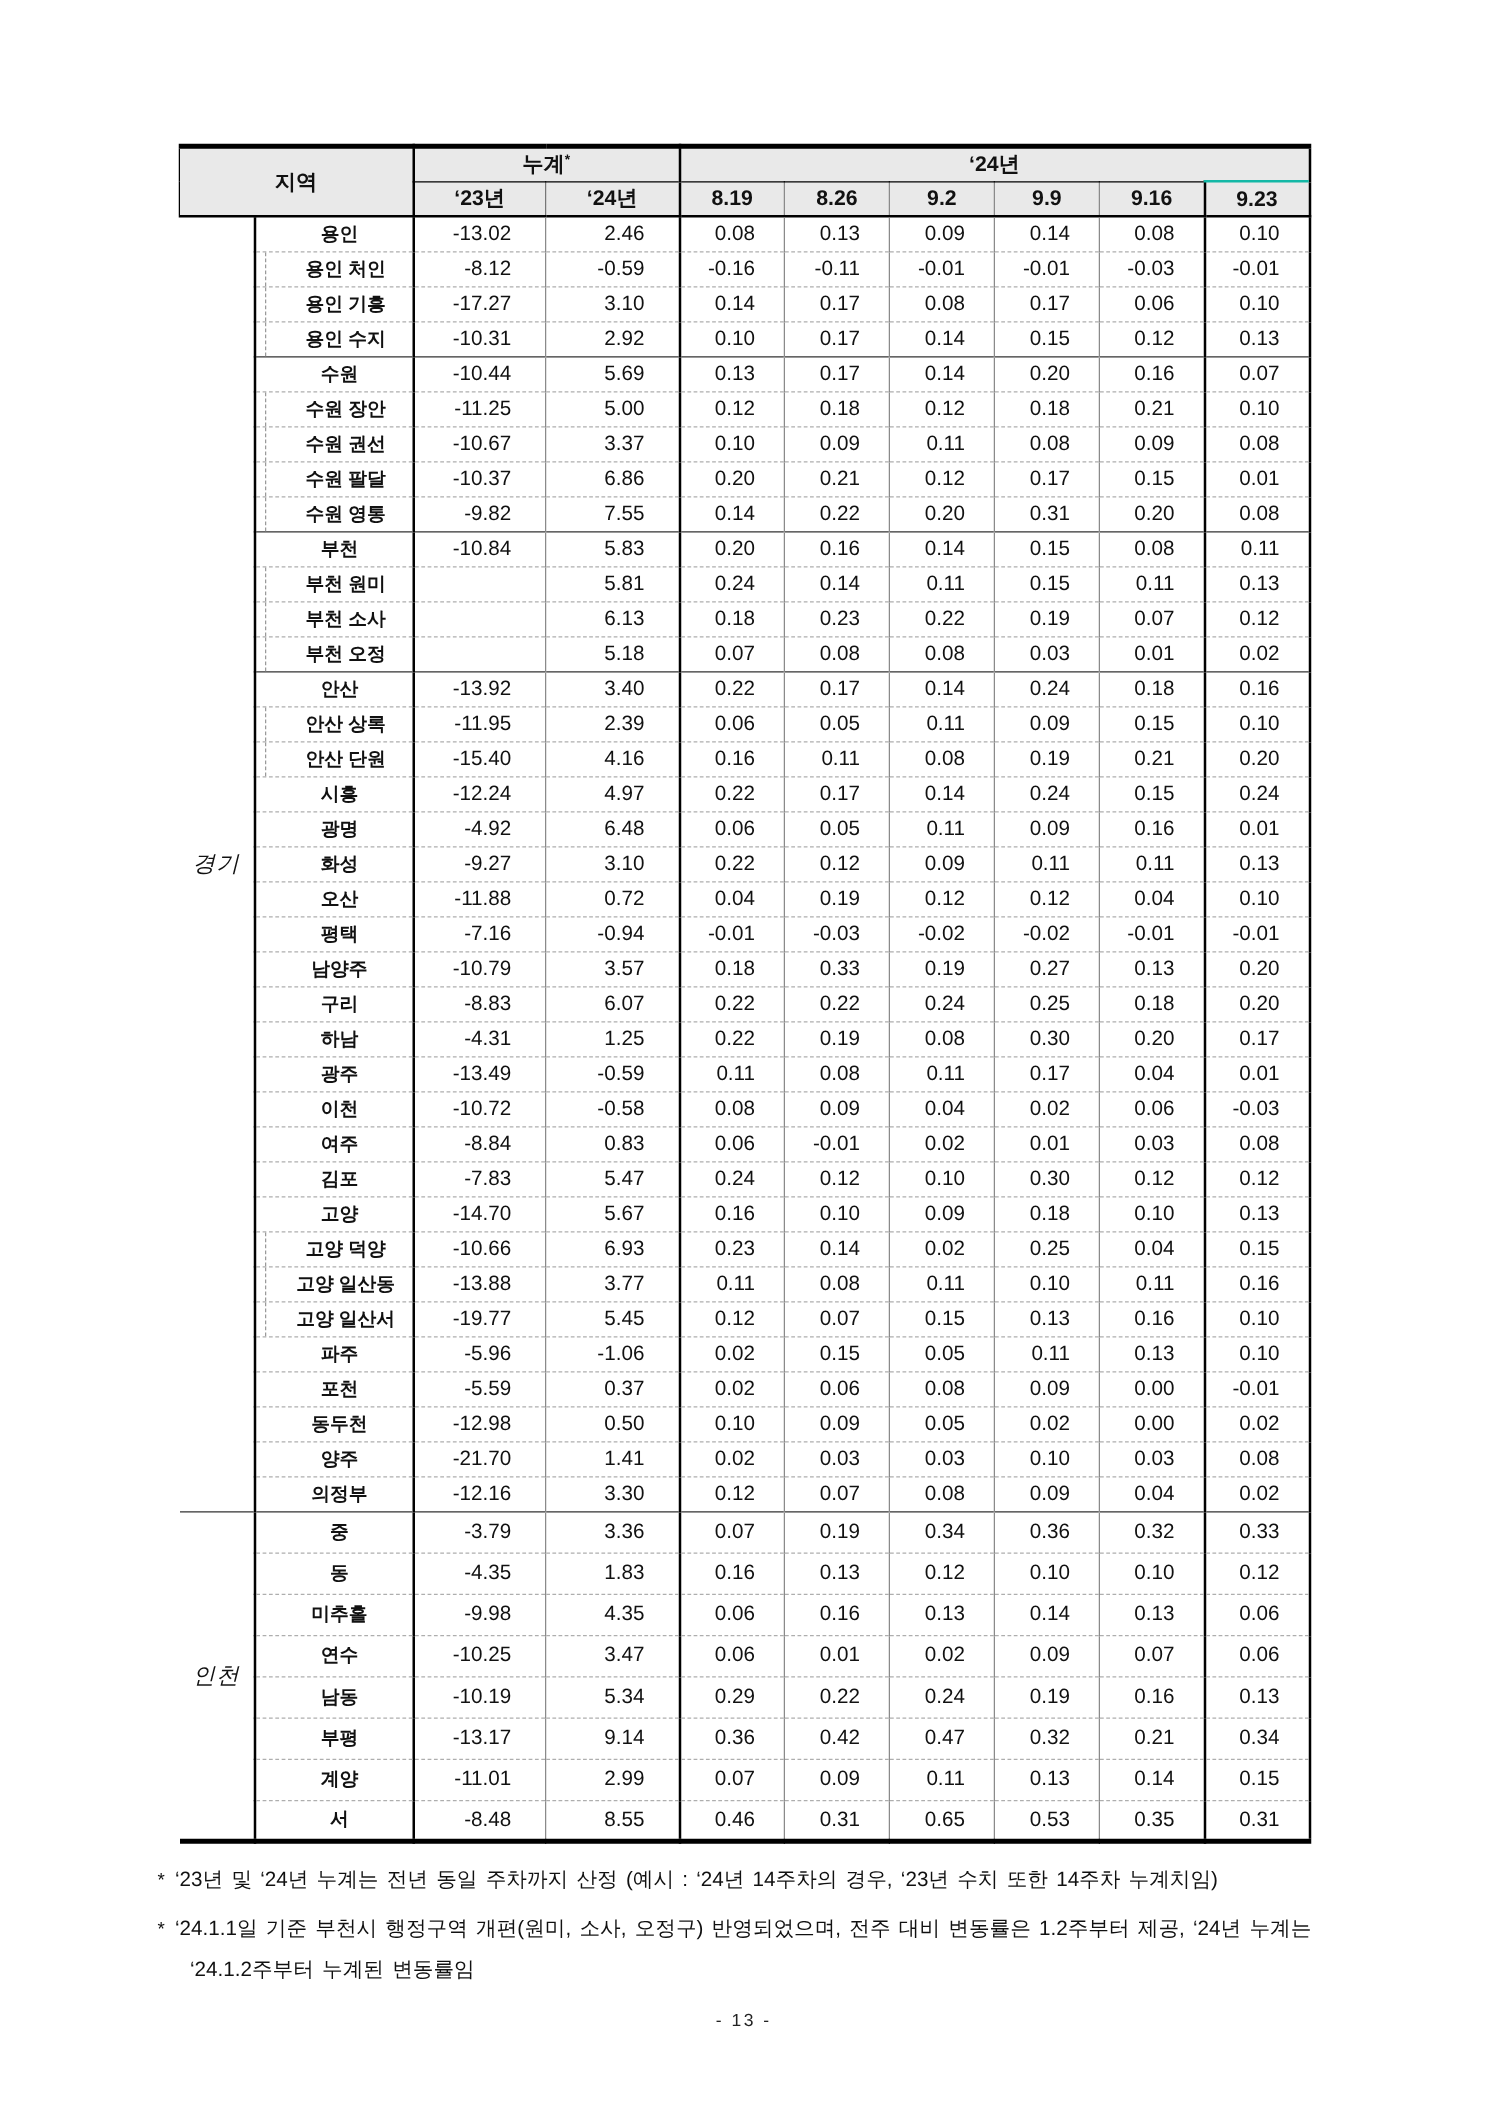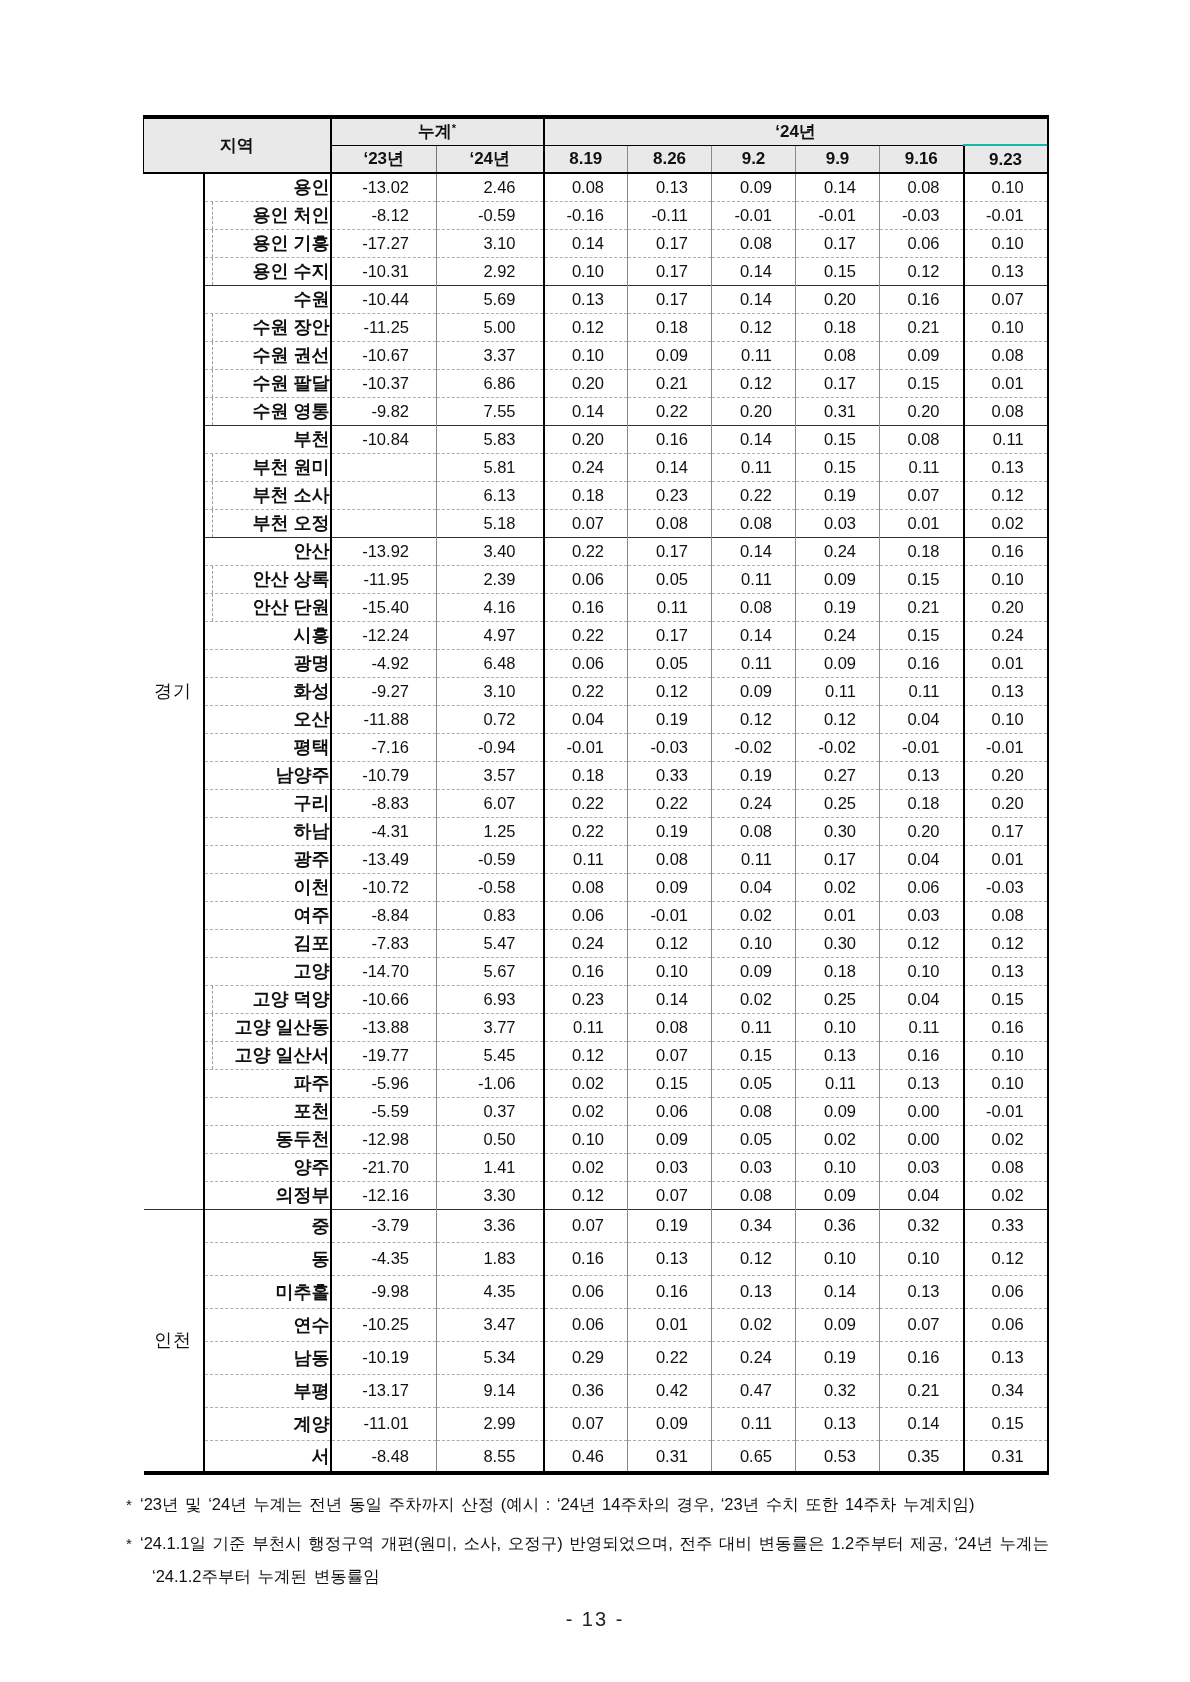--- a/index.html
+++ b/index.html
@@ -76,25 +76,26 @@
     font-size: 16.5px;
   }
   tbody tr.p1 td { height: 33px; }
 
   td.province {
     font-size: 18px;
     text-align: center;
     border-right: 2px solid #000;
     font-weight: 400;
     letter-spacing: 1px;
+    font-style: italic;
   }
   td.region {
     font-weight: 700;
-    font-size: 18px;
-    text-align: right;
+    font-size: 15px;
+    text-align: center;
     padding-left: 9px;
     border-right: 2px solid #000;
     position: relative;
     white-space: nowrap;
   }
   td.region.sub { padding-left: 19px; }
   td.region.sub::before {
     content: "";
     position: absolute;
     left: 7px; top: 0; bottom: 0;
@@ -128,21 +129,21 @@
     margin-bottom: 6px;
     word-spacing: 2px;
   }
   .fn-star { display: inline-block; width: 14px; text-indent: 0; font-size: 15px; }
 
   .page-number {
     position: absolute;
     left: 0; right: 0;
     top: 1608px;
     text-align: center;
-    font-size: 20px;
+    font-size: 14px;
     letter-spacing: 2px;
     color: #222;
   }
 </style>
 </head>
 <body>
 
 <div class="page">
 
   <table class="region-table">

